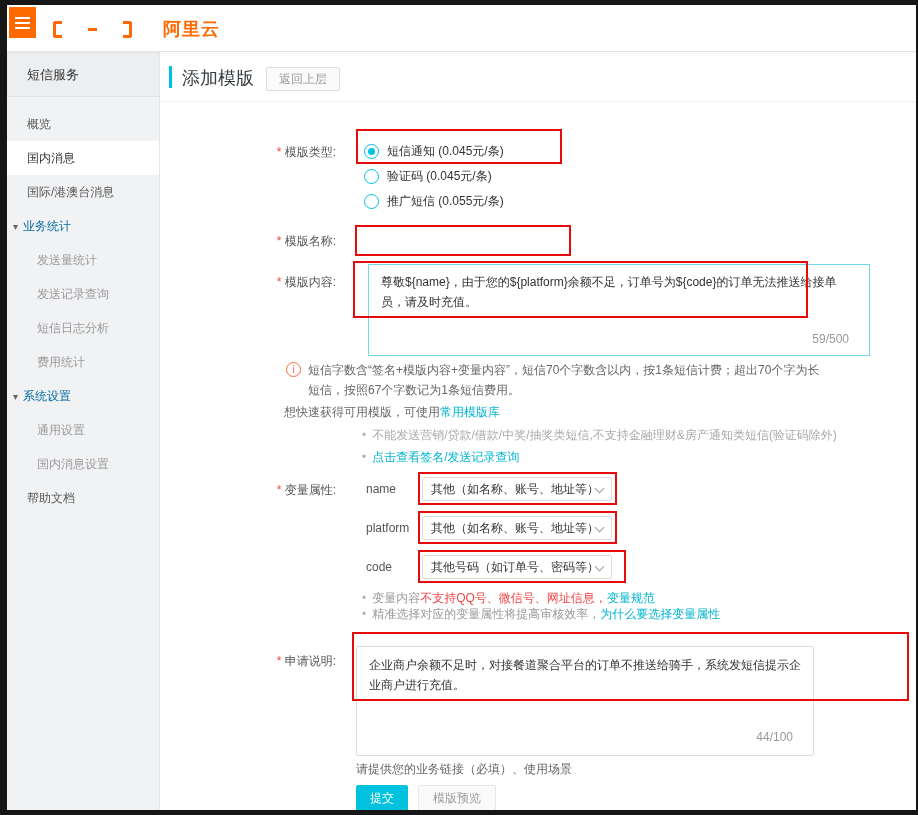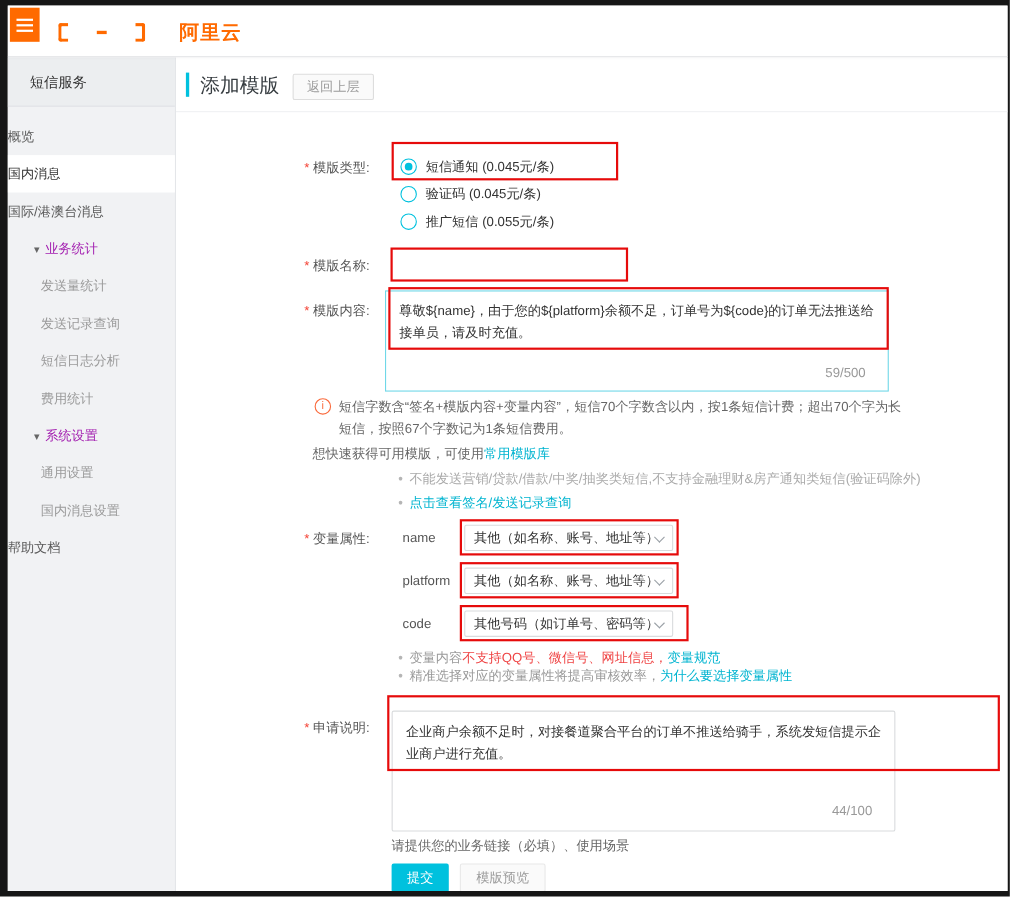--- a/index.html
+++ b/index.html
@@ -16,24 +16,24 @@
   .lb.l { border-right:none; border-radius:3px 0 0 3px; }
   .lb.r { border-left:none; border-radius:0 3px 3px 0; }
   .ldash { width:9px; height:3px; background:#ff6a00; margin:0 2px; }
   .ltext { font-size:18px; font-weight:bold; margin-left:7px; letter-spacing:1px; }
 
   
   .body-row { flex:1; display:flex; overflow:hidden; }
   .sidebar { width:153px; flex:0 0 auto; background:#f1f2f4; border-right:1px solid #e4e6e9; font-size:12px; }
   .sb-title { height:45px; line-height:45px; padding-left:20px; color:#333; font-size:13px; background:#eceef0; border-bottom:1px solid #e0e2e5; }
   .sb-items { padding-top:10px; }
-  .s-item { height:34px; line-height:34px; color:#595959; cursor:pointer; white-space:nowrap; }
+  .s-item { height:34px; line-height:34px; padding-left:20px; color:#595959; cursor:pointer; white-space:nowrap; }
   .s-item.sel { background:#fff; color:#333; }
   .s-item.sub { padding-left:30px; color:#9a9a9a; }
-  .s-group { height:34px; line-height:34px; padding-left:24px; color:#a21caf; cursor:pointer; }
+  .s-group { height:34px; line-height:34px; padding-left:6px; color:#0369a1; cursor:pointer; }
   .s-group .tri::before { content:"▾"; color:#666; font-size:10px; margin-right:5px; }
   .badge { display:inline-block; margin-left:5px; background:#ff8a00; color:#fff; font-size:9px; line-height:13px; padding:0 4px; border-radius:2px; vertical-align:2px; }
 
   .main { position:relative; flex:1; background:#fff; overflow:hidden; font-size:12px; color:#333; }
 
   
   .page-head { position:absolute; left:0; top:0; right:0; height:50px; border-bottom:1px solid #f0f1f3; background:#fff; }
   .head-bar { position:absolute; left:9px; top:14px; width:3px; height:22px; background:#00c1de; }
   .page-title { position:absolute; left:22px; top:14px; font-size:18px; color:#373d41; }
   .back-btn { position:absolute; left:106px; top:15px; height:24px; line-height:22px; padding:0 12px; background:#fafafa; border:1px solid #ddd; border-radius:2px; color:#9b9b9b; font-size:12px; cursor:pointer; }
@@ -45,21 +45,21 @@
   .radio-row { display:flex; align-items:center; height:25px; cursor:pointer; }
   .rdo { width:15px; height:15px; border:1px solid #00c1de; border-radius:50%; margin-right:8px; position:relative; background:#fff; flex:0 0 auto; }
   .rdo.on::after { content:""; position:absolute; left:3px; top:3px; width:7px; height:7px; border-radius:50%; background:#00c1de; }
   .radio-row span.rlbl { color:#333; }
 
   .input-name { position:absolute; left:196px; top:173px; width:458px; height:30px; border:1px solid #d9dbdd; border-radius:2px; display:flex; align-items:center; padding:0 12px; background:#fff; }
   .input-name .val { color:#333; }
   .counter { color:#999; }
   .input-name .counter { position:absolute; right:20px; }
 
-  .content-box { position:absolute; left:190px; top:212px; width:458px; height:92px; border:1px solid #70d8e8; background:#fff; padding:7px 12px; line-height:20px; color:#333; }
+  .content-box { position:absolute; left:208px; top:212px; width:502px; height:92px; border:1px solid #70d8e8; background:#fff; padding:7px 12px; line-height:20px; color:#333; }
   .content-box .counter { position:absolute; right:20px; bottom:6px; }
 
   .info-note { position:absolute; left:126px; top:308px; width:545px; display:flex; }
   .info-ico { width:15px; height:15px; border:1px solid #fa6a3c; border-radius:50%; color:#fa6a3c; font-size:10px; line-height:14px; text-align:center; flex:0 0 auto; margin-top:2px; font-style:normal; }
   .info-txt { margin-left:7px; line-height:20px; color:#666; }
 
   .quick-tip { position:absolute; left:124px; top:352px; color:#666; }
   a.cyan { color:#00b4d0; text-decoration:none; cursor:pointer; }
   .orange-txt { color:#ef4444; }
 

